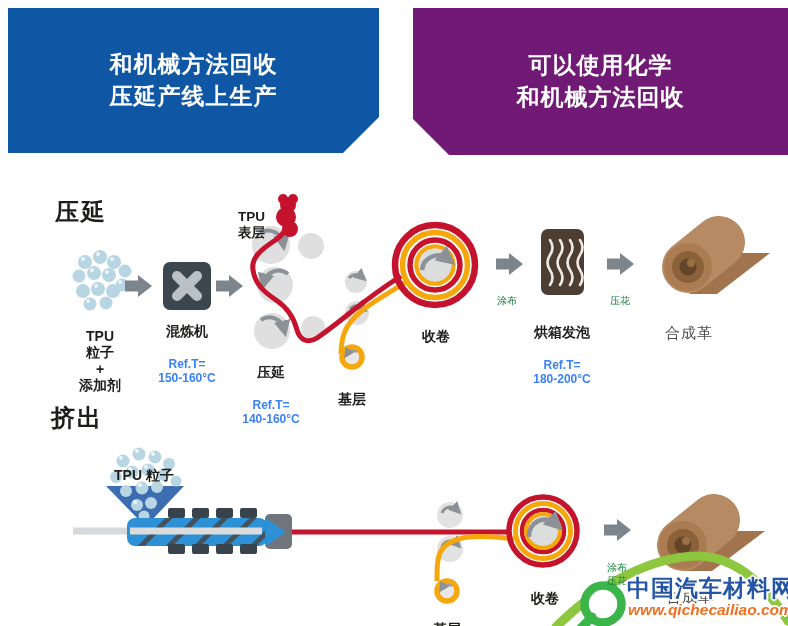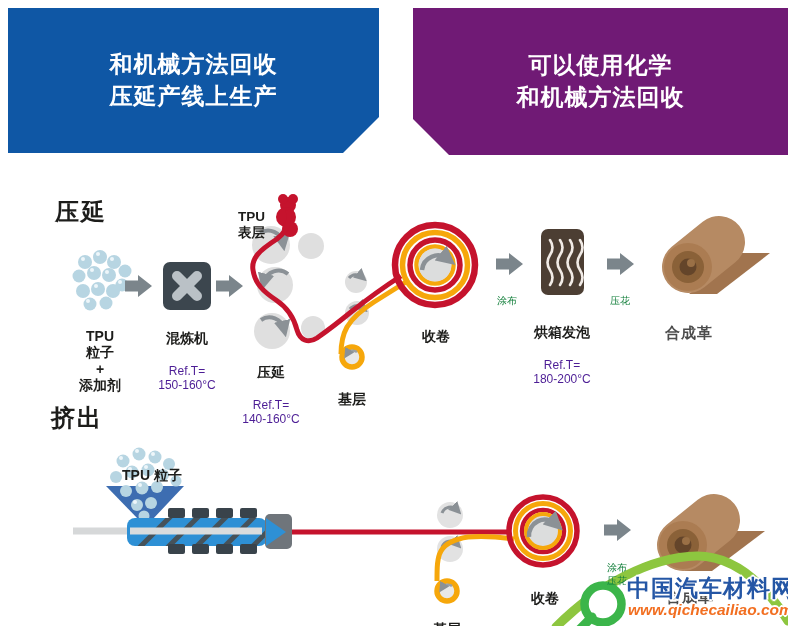--- a/index.html
+++ b/index.html
@@ -19,23 +19,23 @@
   .banner.green{
     left:413px;top:8px;width:375px;height:147px;background:#701a75;
     clip-path:polygon(0 0,100% 0,100% 100%,36px 100%,0 calc(100% - 36px));
   }
   .section-title{position:absolute;font-size:24px;font-weight:bold;letter-spacing:2px;}
   svg{position:absolute;left:0;top:0;}
   .lbl{
     position:absolute;transform:translateX(-50%);text-align:center;z-index:2;
     font-size:14px;font-weight:bold;line-height:1.18;white-space:pre-line;color:#1d1d1b;
   }
-  .lbl .temp{font-weight:normal;font-size:12px;line-height:1.22;margin-top:1px;color:#4c1d95;}
+  .lbl .temp{font-weight:bold;font-size:12px;line-height:1.22;margin-top:1px;color:#3b82f6;}
   .lbl.plain{font-weight:normal;font-size:10px;color:#15803d;}
-  .lbl.leather{font-weight:bold;font-size:15px;color:#4c4c4c;letter-spacing:1px;}
+  .lbl.leather{font-weight:normal;font-size:15px;color:#4c4c4c;letter-spacing:1px;}
   .lbl.left{transform:none;text-align:left;}
   .wm-name{
     position:absolute;left:627px;top:573px;z-index:4;font-size:23px;font-weight:bold;color:#2456a5;
     letter-spacing:1px;white-space:nowrap;
     text-shadow:-2px 0 0 #fff,2px 0 0 #fff,0 -2px 0 #fff,0 2px 0 #fff,-1px -1px 0 #fff,1px 1px 0 #fff,-1px 1px 0 #fff,1px -1px 0 #fff;
   }
   .wm-url{
     position:absolute;left:628px;top:601px;z-index:4;font-size:15.5px;font-weight:bold;font-style:italic;
     color:#f26f21;white-space:nowrap;
     text-shadow:-2px 0 0 #fff,2px 0 0 #fff,0 -2px 0 #fff,0 2px 0 #fff,-1px -1px 0 #fff,1px 1px 0 #fff,-1px 1px 0 #fff,1px -1px 0 #fff;
@@ -268,21 +268,21 @@
       <line x1="592" y1="617" x2="576" y2="633" stroke="#3bb54a" stroke-width="9" stroke-linecap="round"></line>
     </g>
   </svg>
 
   <div class="lbl" style="left:100px;top:311px;">
     <div>TPU
 粒子
 +
 添加剂</div>
   </div>
-  <div class="lbl" style="left:187px;top:313px;">
+  <div class="lbl" style="left:187px;top:306px;">
     <div>混炼机</div>
     <div class="temp">Ref.T=
 150-160°C</div>
   </div>
   <div class="lbl left" style="left:238px;top:193px;font-size:13.5px;">
     <div>TPU
 表层</div>
   </div>
   <div class="lbl" style="left:271px;top:347px;">
     <div>压延</div>
@@ -303,21 +303,21 @@
     <div class="temp">Ref.T=
 180-200°C</div>
   </div>
   <div class="lbl plain" style="left:620px;top:283px;">
     <div>压花</div>
   </div>
   <div class="lbl leather" style="left:689px;top:306px;">
     <div>合成革</div>
   </div>
 
-  <div class="lbl" style="left:152px;top:450px;">
+  <div class="lbl" style="left:144px;top:450px;">
     <div>TPU 粒子</div>
   </div>
   <div class="lbl" style="left:447px;top:604px;">
     <div>基层</div>
   </div>
   <div class="lbl" style="left:545px;top:573px;">
     <div>收卷</div>
   </div>
   <div class="lbl plain" style="left:617px;top:547px;line-height:1.35;">
     <div>涂布

